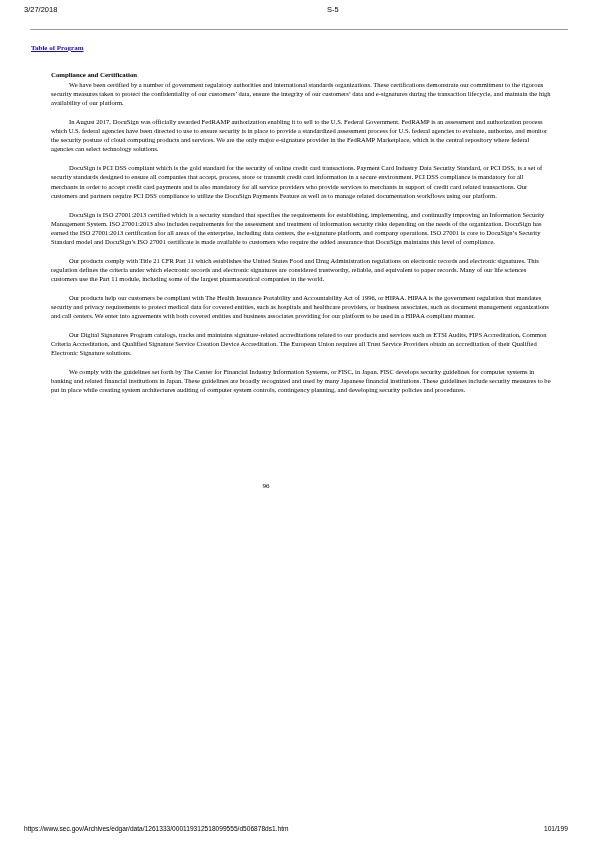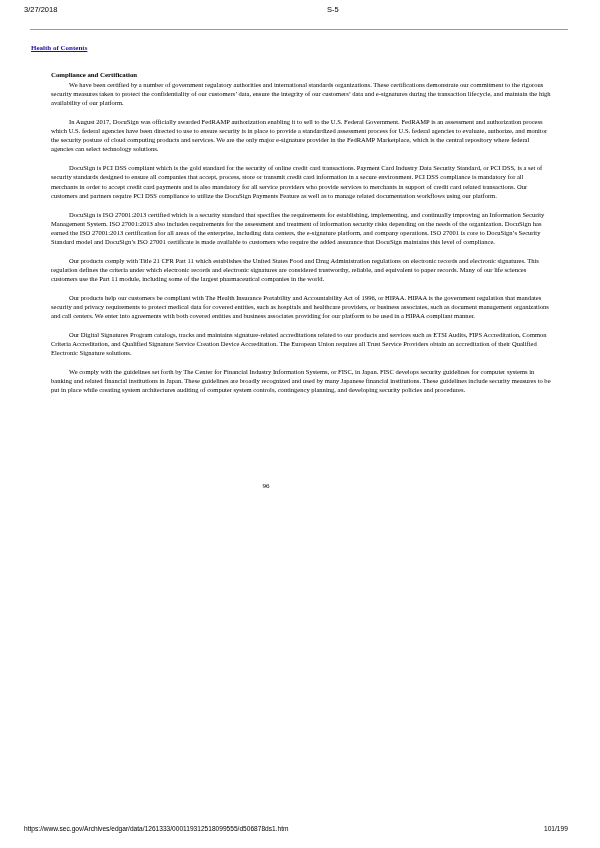--- a/index.html
+++ b/index.html
@@ -20,21 +20,21 @@
 </head>
 <body>
 
 <div class="hdr">
   <span class="date">3/27/2018</span>
   <span class="title">S-5</span>
 </div>
 
 <div class="rule"></div>
 
-<a class="toc">Health of Contents</a>
+<a class="toc">Table of Program</a>
 
 <div class="content">
   <h2>Compliance and Certification</h2>
   <p>We have been certified by a number of government regulatory authorities and international standards organizations. These certifications demonstrate our commitment to the rigorous security measures taken to protect the confidentiality of our customers’ data, ensure the integrity of our customers’ data and e-signatures during the transaction lifecycle, and maintain the high availability of our platform.</p>
   <p>In August 2017, DocuSign was officially awarded FedRAMP authorization enabling it to sell to the U.S. Federal Government. FedRAMP is an assessment and authorization process which U.S. federal agencies have been directed to use to ensure security is in place to provide a standardized assessment process for U.S. federal agencies to evaluate, authorize, and monitor the security posture of cloud computing products and services. We are the only major e-signature provider in the FedRAMP Marketplace, which is the central repository where federal agencies can select technology solutions.</p>
   <p>DocuSign is PCI DSS compliant which is the gold standard for the security of online credit card transactions. Payment Card Industry Data Security Standard, or PCI DSS, is a set of security standards designed to ensure all companies that accept, process, store or transmit credit card information in a secure environment. PCI DSS compliance is mandatory for all merchants in order to accept credit card payments and is also mandatory for all service providers who provide services to merchants in support of credit card related transactions. Our customers and partners require PCI DSS compliance to utilize the DocuSign Payments Feature as well as to manage related documentation workflows using our platform.</p>
   <p>DocuSign is ISO 27001:2013 certified which is a security standard that specifies the requirements for establishing, implementing, and continually improving an Information Security Management System. ISO 27001:2013 also includes requirements for the assessment and treatment of information security risks depending on the needs of the organization. DocuSign has earned the ISO 27001:2013 certification for all areas of the enterprise, including data centers, the e-signature platform, and company operations. ISO 27001 is core to DocuSign’s Security Standard model and DocuSign’s ISO 27001 certificate is made available to customers who require the added assurance that DocuSign maintains this level of compliance.</p>
   <p>Our products comply with Title 21 CFR Part 11 which establishes the United States Food and Drug Administration regulations on electronic records and electronic signatures. This regulation defines the criteria under which electronic records and electronic signatures are considered trustworthy, reliable, and equivalent to paper records. Many of our life sciences customers use the Part 11 module, including some of the largest pharmaceutical companies in the world.</p>
   <p>Our products help our customers be compliant with The Health Insurance Portability and Accountability Act of 1996, or HIPAA. HIPAA is the government regulation that mandates security and privacy requirements to protect medical data for covered entities, such as hospitals and healthcare providers, or business associates, such as document management organizations and call centers. We enter into agreements with both covered entities and business associates providing for our platform to be used in a HIPAA compliant manner.</p>
   <p>Our Digital Signatures Program catalogs, tracks and maintains signature-related accreditations related to our products and services such as ETSI Audits, FIPS Accreditation, Common Criteria Accreditation, and Qualified Signature Service Creation Device Accreditation. The European Union requires all Trust Service Providers obtain an accreditation of their Qualified Electronic Signature solutions.</p>

